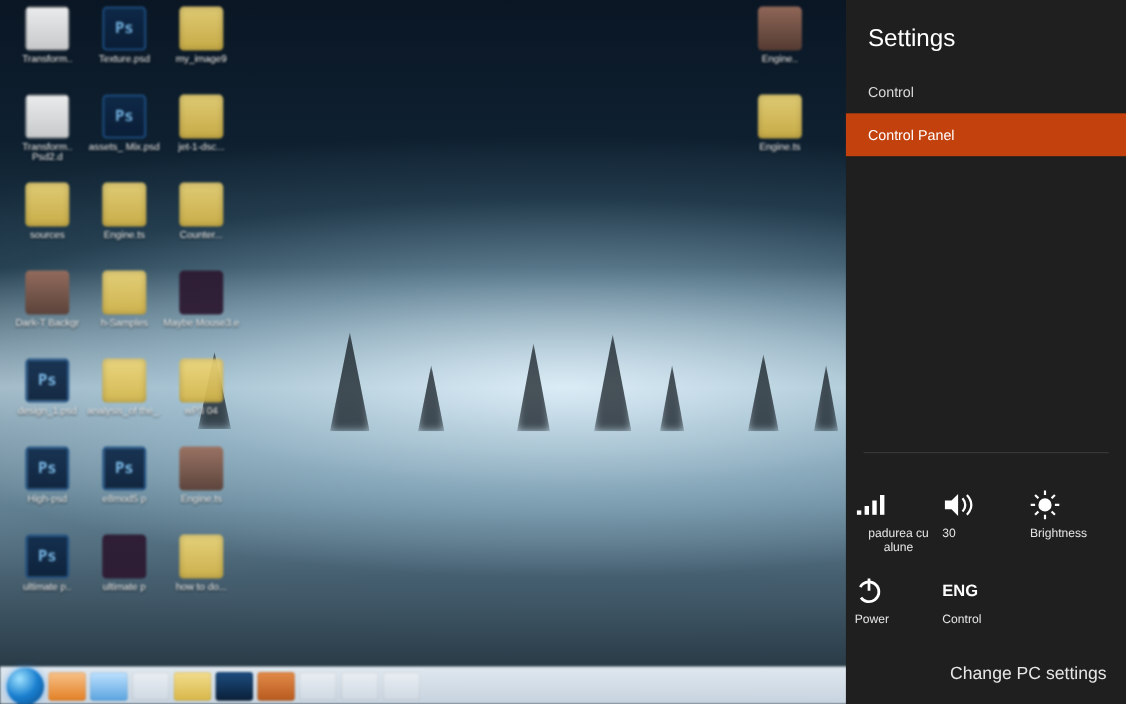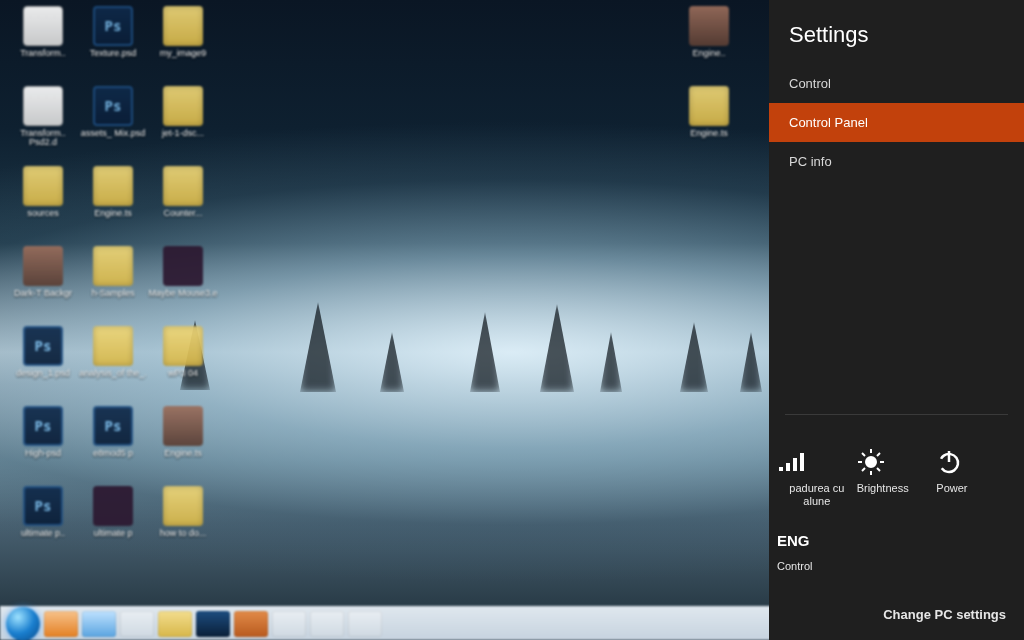--- a/index.html
+++ b/index.html
@@ -61,22 +61,22 @@
   #pane-sep { height:1px; background:#3a3a3a; margin:0 16px; }
   #quick { padding:18px 8px 10px; display:flex; flex-wrap:wrap; }
   .qi {
     width:33.33%; height:78px;
     display:flex; flex-direction:column; align-items:flex-start; justify-content:flex-start;
     gap:6px; cursor:pointer;
   }
   .qi .ic { height:28px; display:flex; align-items:center; justify-content:center; color:#fff;margin-top:15px; }
   .qi .ql { font-size:11px; color:#e6e6e6; text-align:center; line-height:1.15; }
   #change {
-    text-align:right; font-size:13px; color:#e6e6e6;
-    padding:8px 18px 18px; cursor:pointer;font-weight:bold;
+    text-align:right; font-size:16px; color:#e6e6e6;
+    padding:8px 18px 18px; cursor:pointer;
   }
   #spacer { flex:1; }
 
   svg { display:block; }
 </style>
 </head>
 <body>
 
 <div id="desktop">
 
@@ -198,37 +198,48 @@
     <div class="tb"></div>
     <div class="tb"></div>
   </div>
 </div>
 
 <div id="pane">
   <h1>Settings</h1>
   <div id="pane-items">
       <div class="item">Control</div>
       <div class="item active">Control Panel</div>
-      <div class="item">PC info</div>
     </div>
   <div id="spacer"></div>
   <div id="pane-sep"></div>
   <div id="quick">
       <div class="qi">
         <div class="ic">
           <svg width="30" height="22" viewBox="0 0 30 22">
             <g fill="#fff">
               <rect x="2" y="16" width="4" height="4"></rect>
               <rect x="9" y="12" width="4" height="8"></rect>
               <rect x="16" y="7" width="4" height="13"></rect>
               <rect x="23" y="2" width="4" height="18"></rect>
             </g>
           </svg>
         </div>
         <div class="ql">padurea cu alune</div>
+      </div>
+      <div class="qi">
+        <div class="ic">
+          <svg width="30" height="24" viewBox="0 0 30 24">
+            <g fill="#fff">
+              <polygon points="2,8 8,8 14,2 14,22 8,16 2,16"></polygon>
+              <path d="M18 6 Q23 12 18 18" stroke="#fff" stroke-width="2" fill="none"></path>
+              <path d="M22 3 Q30 12 22 21" stroke="#fff" stroke-width="2" fill="none"></path>
+            </g>
+          </svg>
+        </div>
+        <div class="ql">30</div>
       </div>
       <div class="qi">
         <div class="ic">
           <svg width="28" height="28" viewBox="0 0 28 28">
             <g stroke="#fff" stroke-width="2" fill="none">
               <circle cx="14" cy="14" r="5" fill="#fff"></circle>
               <line x1="14" y1="1" x2="14" y2="5"></line>
               <line x1="14" y1="23" x2="14" y2="27"></line>
               <line x1="1" y1="14" x2="5" y2="14"></line>
               <line x1="23" y1="14" x2="27" y2="14"></line>

